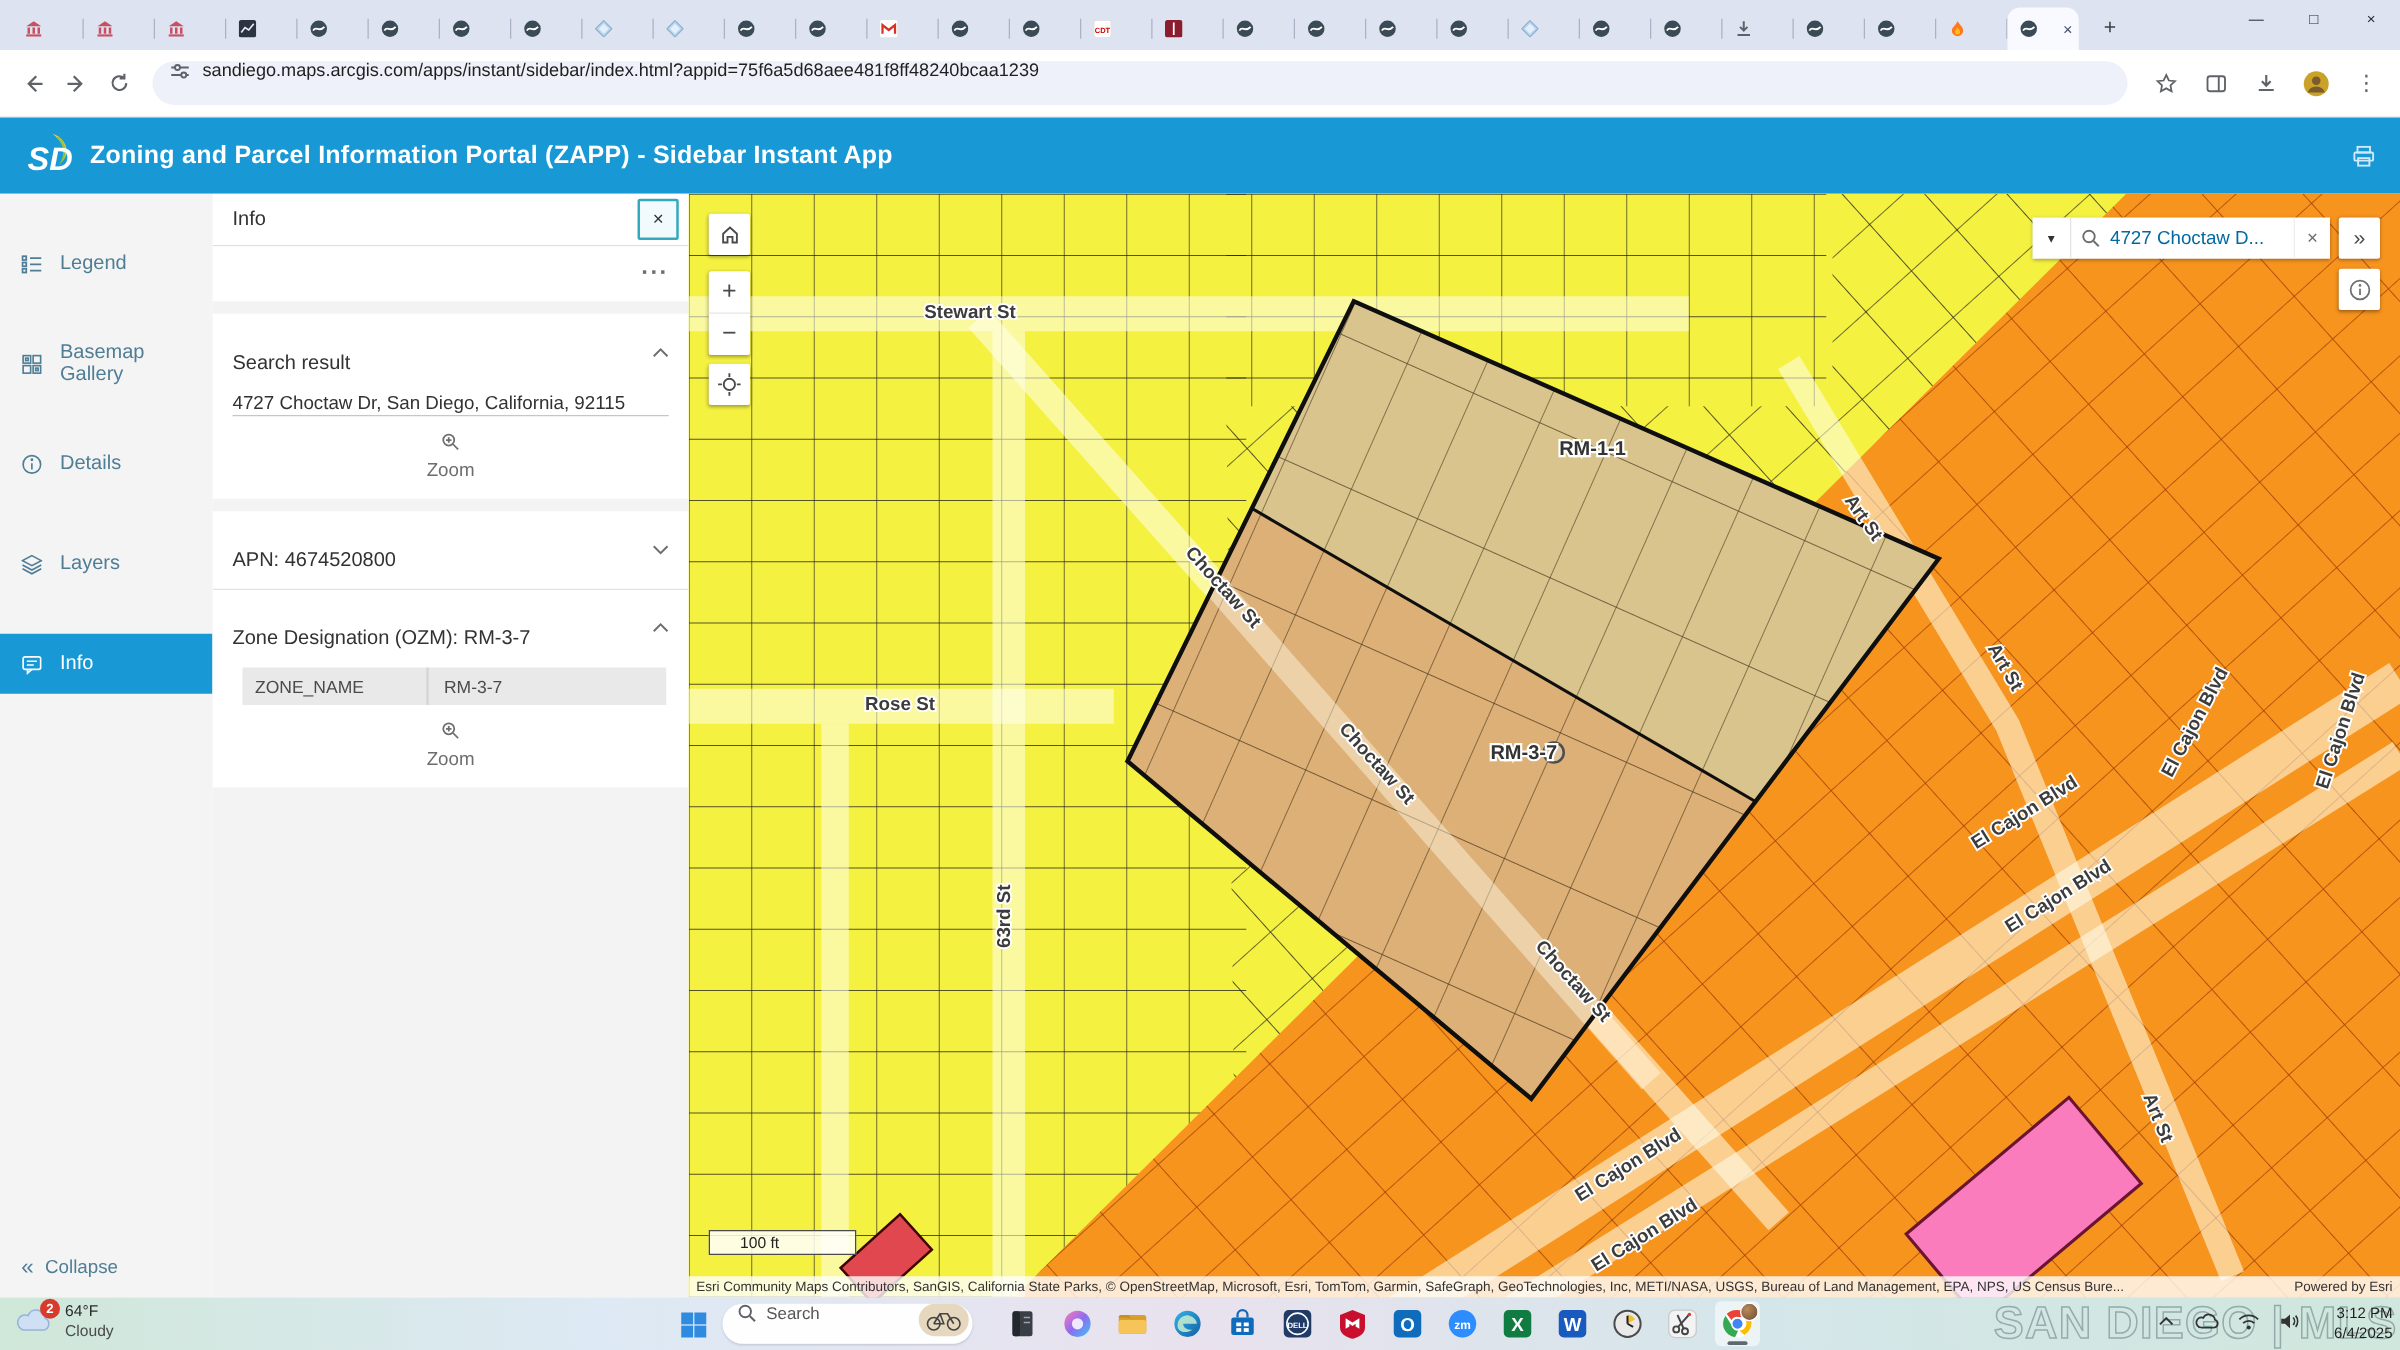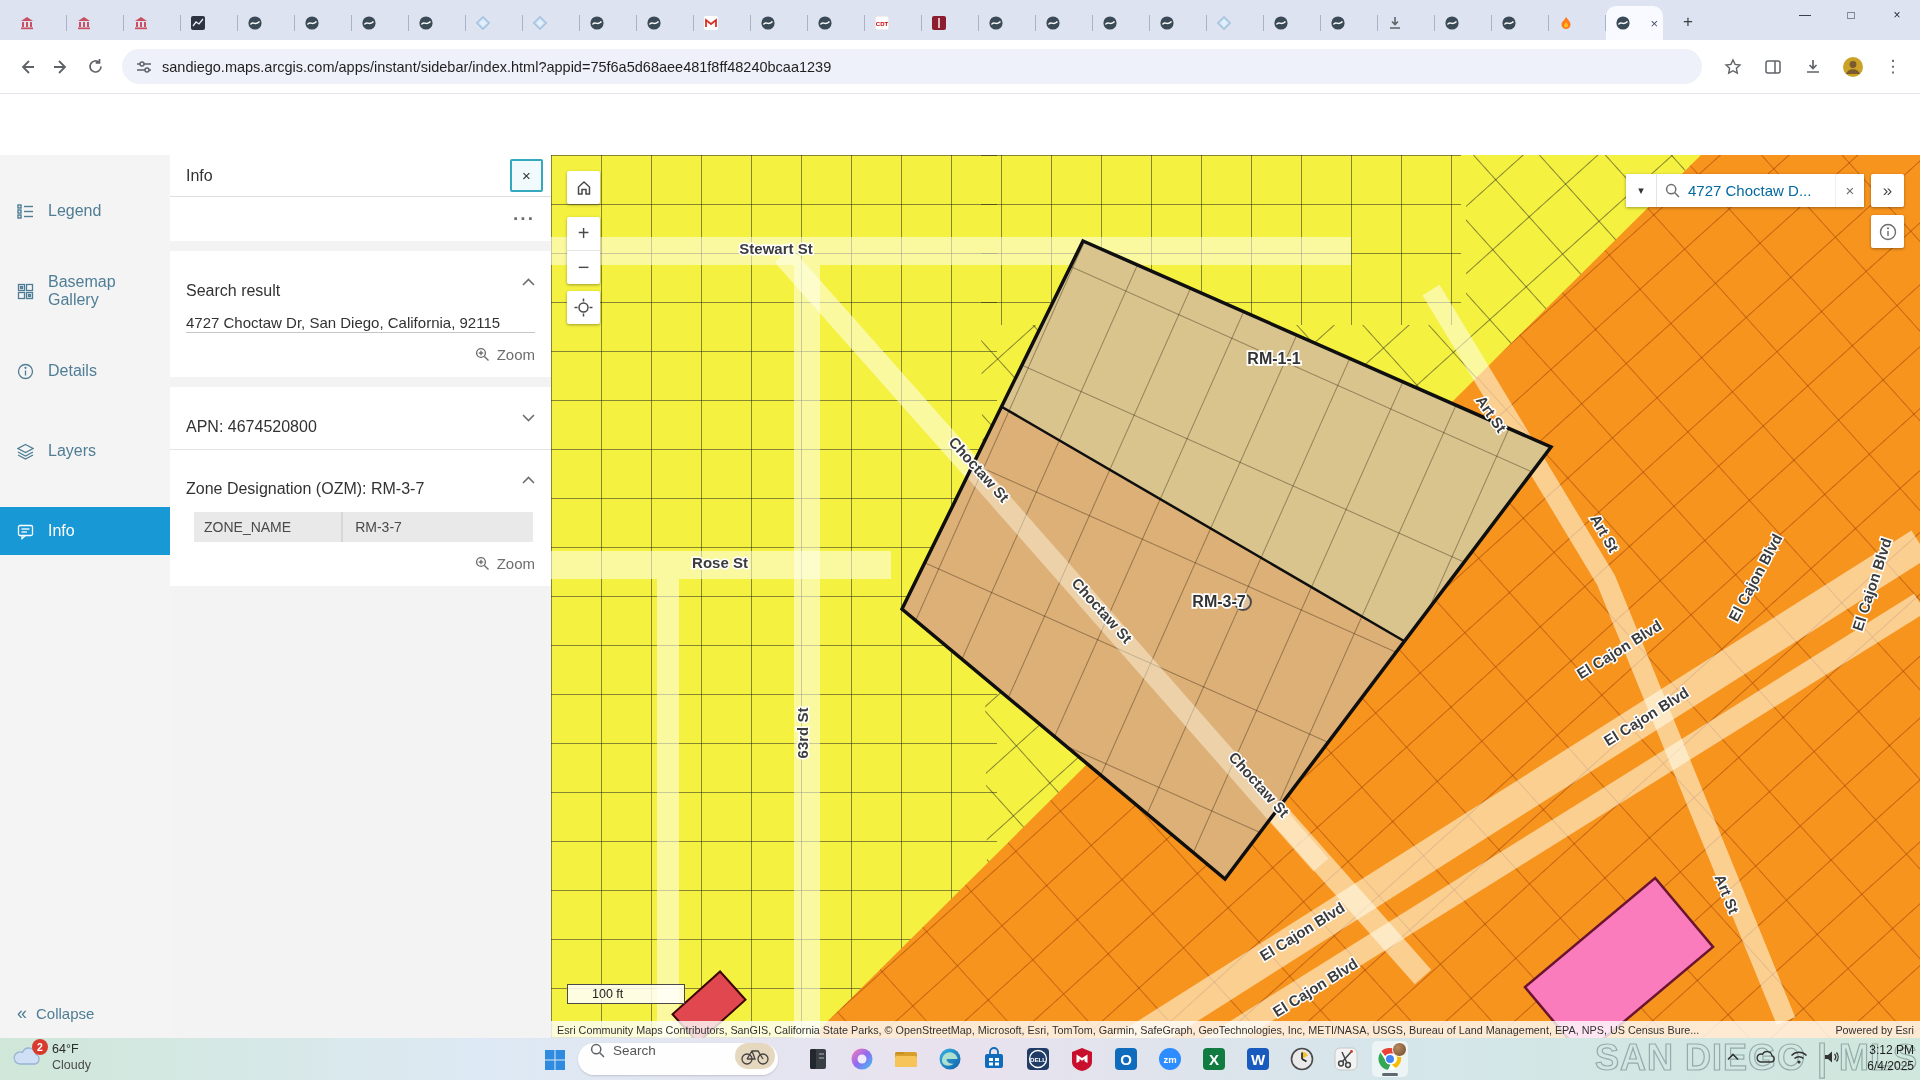--- a/index.html
+++ b/index.html
@@ -16,21 +16,21 @@
   .tab .tclose{margin-left:auto;margin-right:5px;font-size:13px;color:#44506b;line-height:1;}
   .newtab{position:absolute;left:1675px;bottom:5px;width:26px;height:26px;border-radius:50%;
     display:flex;align-items:center;justify-content:center;font-size:17px;color:#3c4043;cursor:pointer;}
   .wincontrols{position:absolute;right:0;top:0;height:30px;display:flex;}
   .wc{width:46px;height:30px;display:flex;align-items:center;justify-content:center;font-size:12px;color:#1f2430;cursor:pointer;}
 
   
   .toolbar{position:absolute;left:0;top:40px;width:1920px;height:54px;background:#fff;
     display:flex;align-items:center;box-sizing:border-box;padding:0 10px;border-bottom:1px solid #e3e6ee;}
   .tbtn{width:34px;height:34px;display:flex;align-items:center;justify-content:center;color:#5f6368;cursor:pointer;flex:0 0 auto;}
-  .urlpill{flex:1;height:35px;margin:0 10px;background:#eef1f9;border-radius:18px;display:flex;align-items:center;
+  .urlpill{flex:1;height:35px;margin:0 10px;background:#eef1f9;border-radius:18px;display:flex;
     padding:0 14px;gap:10px;min-width:0;}
   .urltext{font-size:14.5px;color:#1f1f1f;white-space:nowrap;overflow:hidden;}
   .tool-right{display:flex;align-items:center;gap:6px;margin-left:4px;}
   .glyph{font-size:17px;color:#5f6368;line-height:1;}
 
   
   .appheader{position:absolute;left:0;top:94px;width:1920px;height:61px;background:#1899d6;
     display:flex;align-items:center;padding-left:14px;box-sizing:border-box;}
   .apptitle{color:#fff;font-size:20px;font-weight:700;margin-left:12px;letter-spacing:.2px;}
   .printbtn{position:absolute;right:16px;top:18px;width:26px;height:26px;display:flex;align-items:center;justify-content:center;cursor:pointer;}
@@ -49,21 +49,21 @@
     padding:0 8px 0 16px;box-sizing:border-box;}
   .p-title{font-size:16px;color:#323232;}
   .p-close{margin-left:auto;width:29px;height:29px;border:2px solid #35a8bd;background:#f1fbfd;border-radius:2px;
     display:flex;align-items:center;justify-content:center;font-size:15px;color:#323232;cursor:pointer;}
   .p-sub{height:44px;background:#fff;display:flex;align-items:center;justify-content:flex-end;padding-right:16px;}
   .p-more{color:#6e6e6e;font-size:19px;letter-spacing:1px;cursor:pointer;font-weight:700;}
   .card{background:#fff;margin-top:10px;padding:13px 16px 14px 16px;}
   .hrow{display:flex;align-items:center;justify-content:space-between;cursor:pointer;}
   .htext{font-size:16px;color:#323232;margin-top:18px;}
   .address{margin-top:14px;font-size:15px;color:#323232;padding-bottom:1px;border-bottom:1px solid #c6c6c6;}
-  .zoomrow{margin-top:13px;display:flex;align-items:center;justify-content:flex-end;gap:7px;color:#6e6e6e;font-size:15px;cursor:pointer;}
+  .zoomrow{margin-top:13px;display:flex;align-items:center;justify-content:flex-end;gap:7px;color:#6e6e6e;font-size:15px;cursor:pointer;flex-direction:column;}
   .carddiv{height:1px;background:#e4e4e4;margin:13px -16px 12px -16px;}
   .ztable{margin:14px 2px 2px 8px;}
   .trow{display:flex;height:30px;align-items:center;font-size:14px;color:#4a4a4a;}
   .trow.odd{background:#e9e9e9;}
   .trow.even{background:#f4f4f4;}
   .tc1{width:44%;padding-left:10px;border-right:2px solid #d6d6d6;box-sizing:border-box;height:100%;display:flex;align-items:center;}
   .tc2{padding-left:12px;}
 
   
   .map{position:absolute;left:551px;top:155px;width:1369px;height:883px;overflow:hidden;background:#f4f141;}
@@ -422,20 +422,37 @@
             <circle cx="11" cy="8.5" r="3.4" fill="#7a5a2e"></circle>
             <path d="M4 18 a7.5 7.5 0 0 1 14 0" fill="#7a5a2e"></path>
           </svg>
       </div>
       <div class="tbtn">
           <span class="glyph">⋮</span>
         </div>
     </div>
   </div>
 
+  <div class="appheader">
+    <svg width="46" height="44" viewBox="0 0 46 44">
+      <path d="M28 4 C40 8 42 20 36 26 C40 18 36 10 28 4 Z" fill="#f6c94a"></path>
+      <path d="M33 6 C41 14 40 24 33 29 C38 22 38 13 31 7 Z" fill="#8dc63f" opacity=".9"></path>
+      <text x="8" y="33" font-family="Liberation Sans, sans-serif" font-size="26" font-weight="700" font-style="italic" fill="#ffffff">SD</text>
+    </svg>
+    <span class="apptitle">Zoning and Parcel Information Portal (ZAPP) - Sidebar Instant App</span>
+    <div class="printbtn">
+      <svg width="20" height="20" viewBox="0 0 20 20">
+          <g stroke="#cfeafa" stroke-width="1.5" fill="none">
+            <rect x="5" y="2.5" width="10" height="4.5"></rect>
+            <rect x="2.5" y="7" width="15" height="6.5" rx="1"></rect>
+            <rect x="5.5" y="11.5" width="9" height="6"></rect>
+          </g>
+        </svg>
+    </div>
+  </div>
 
   <div class="nav">
     <div id="navitems">
         <div class="navitem">
           <span style="display:flex">
             <svg width="17" height="17" viewBox="0 0 17 17">
               <g stroke="currentColor" stroke-width="1.4" fill="none">
                 <rect x="1" y="2" width="3" height="3"></rect>
                 <line x1="7" y1="3.5" x2="16" y2="3.5"></line>
                 <rect x="1" y="7" width="3" height="3"></rect>

